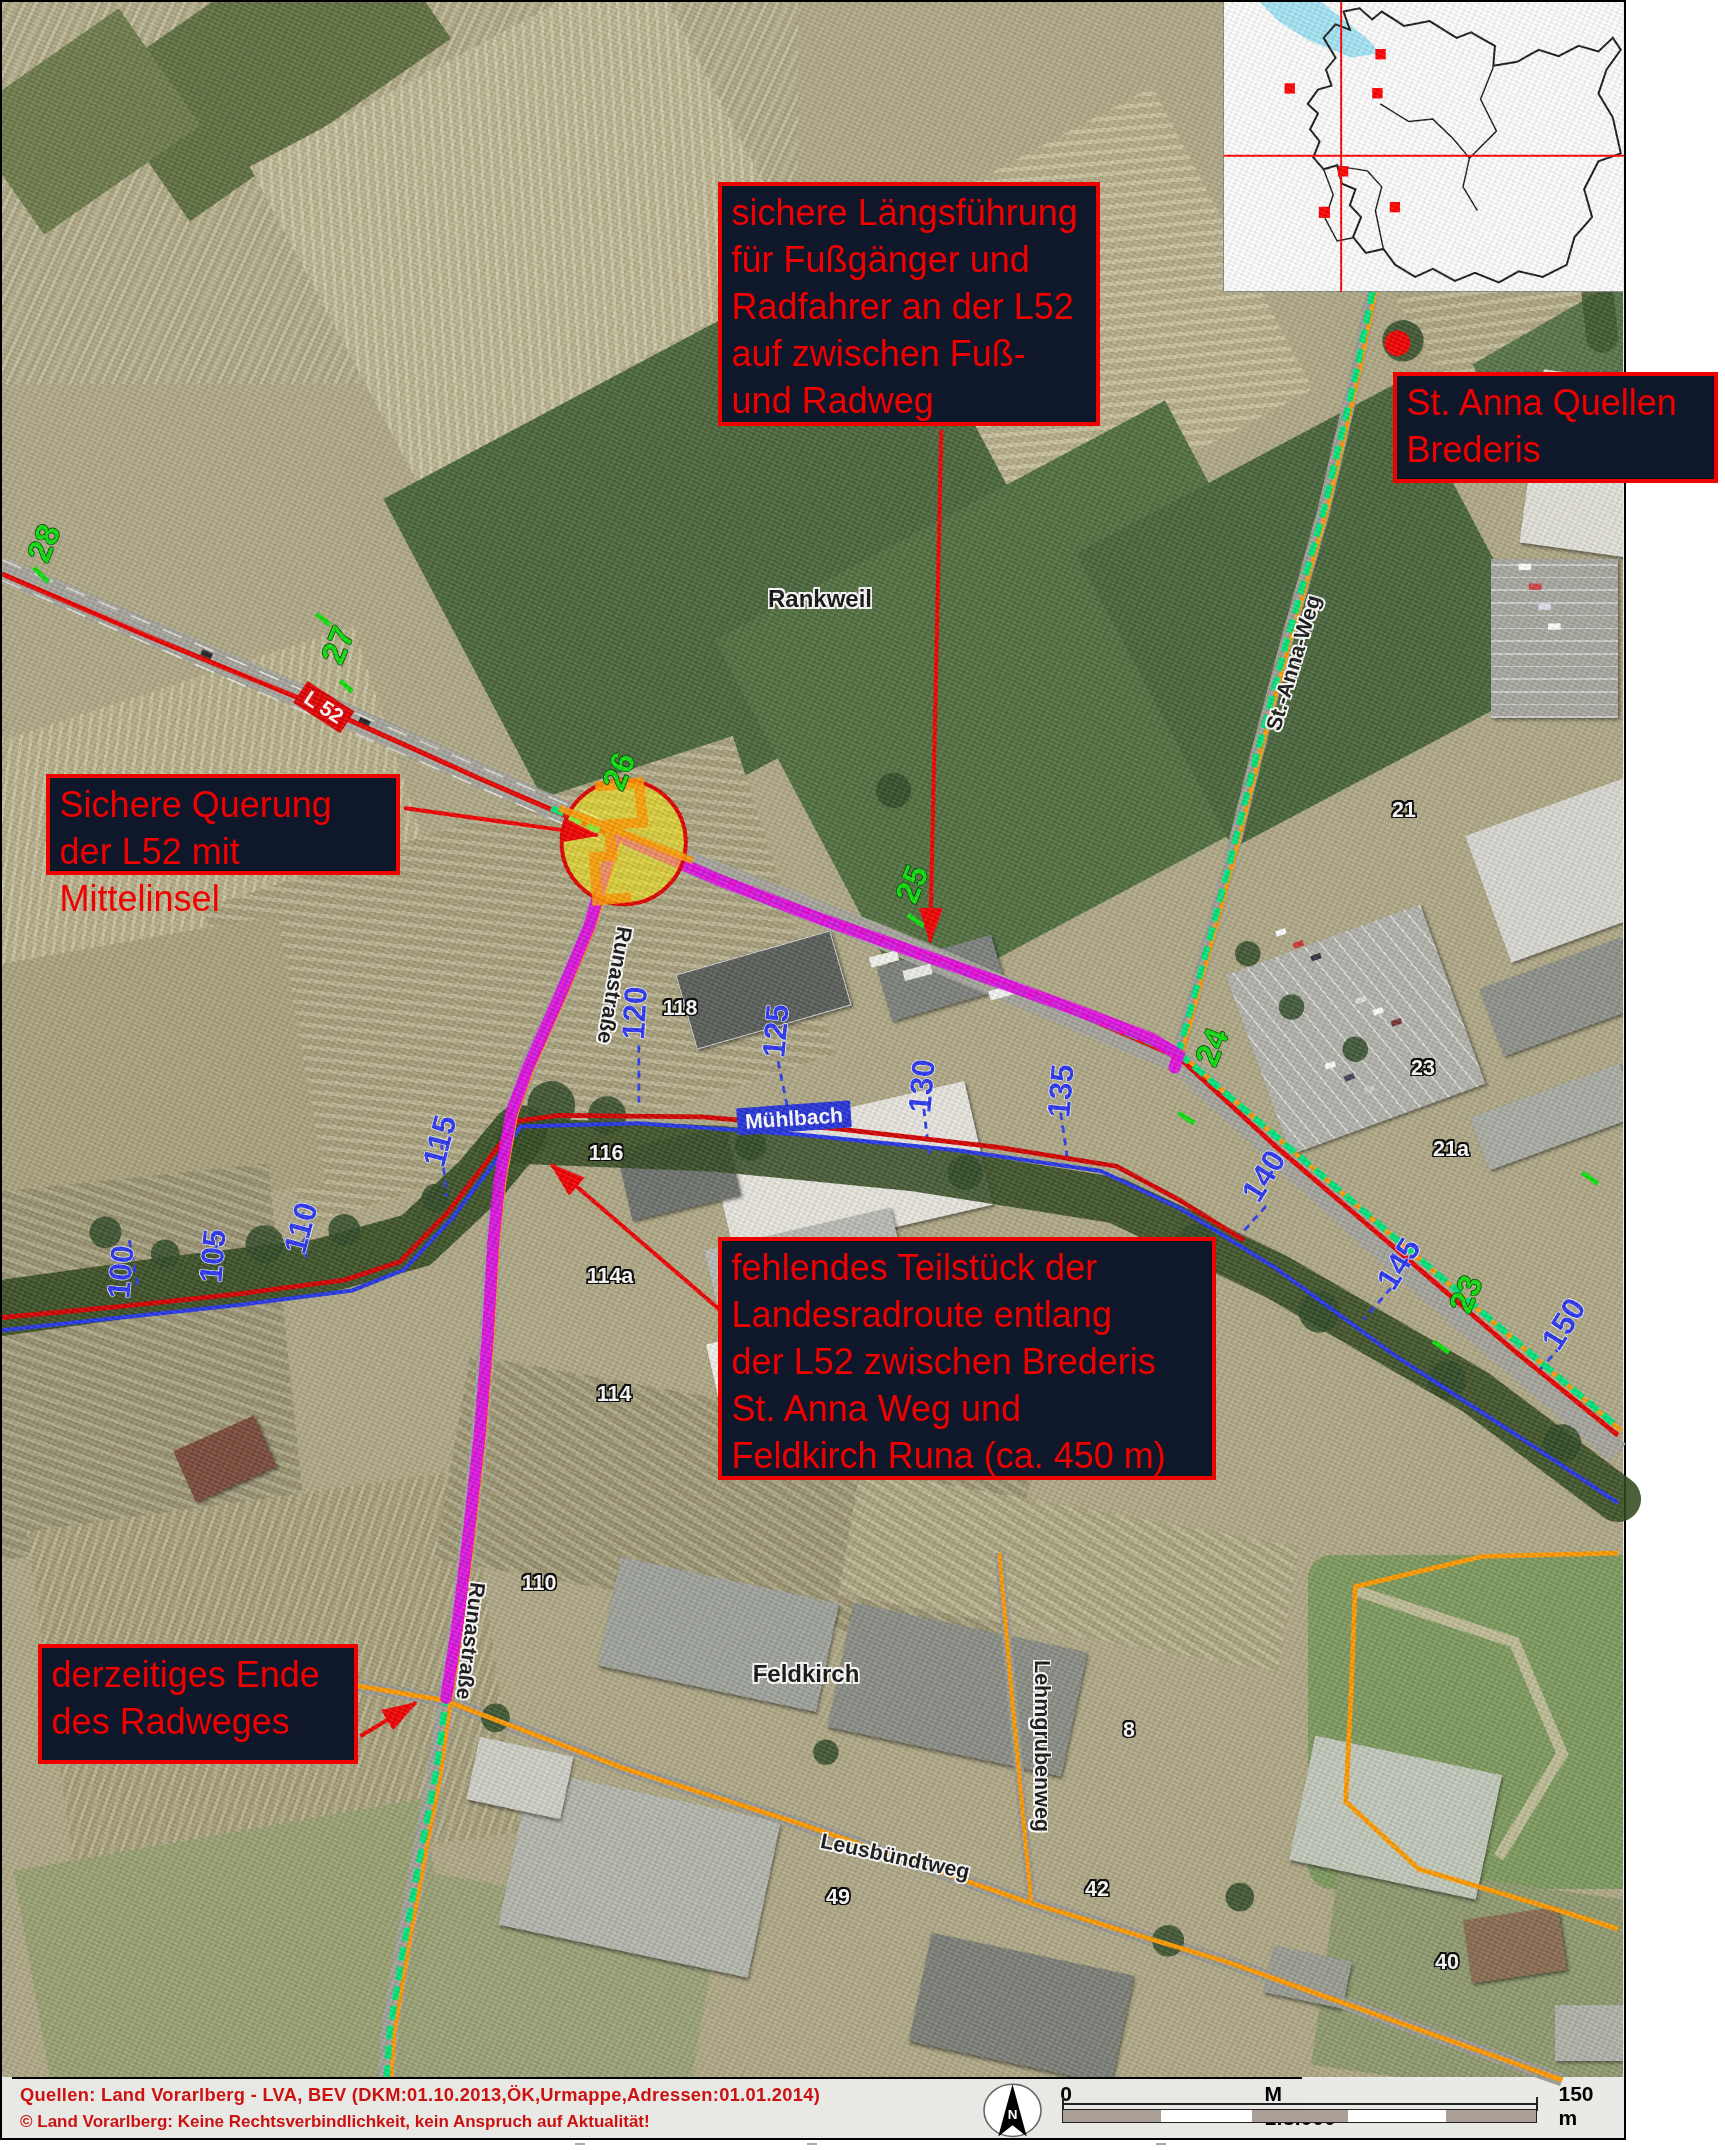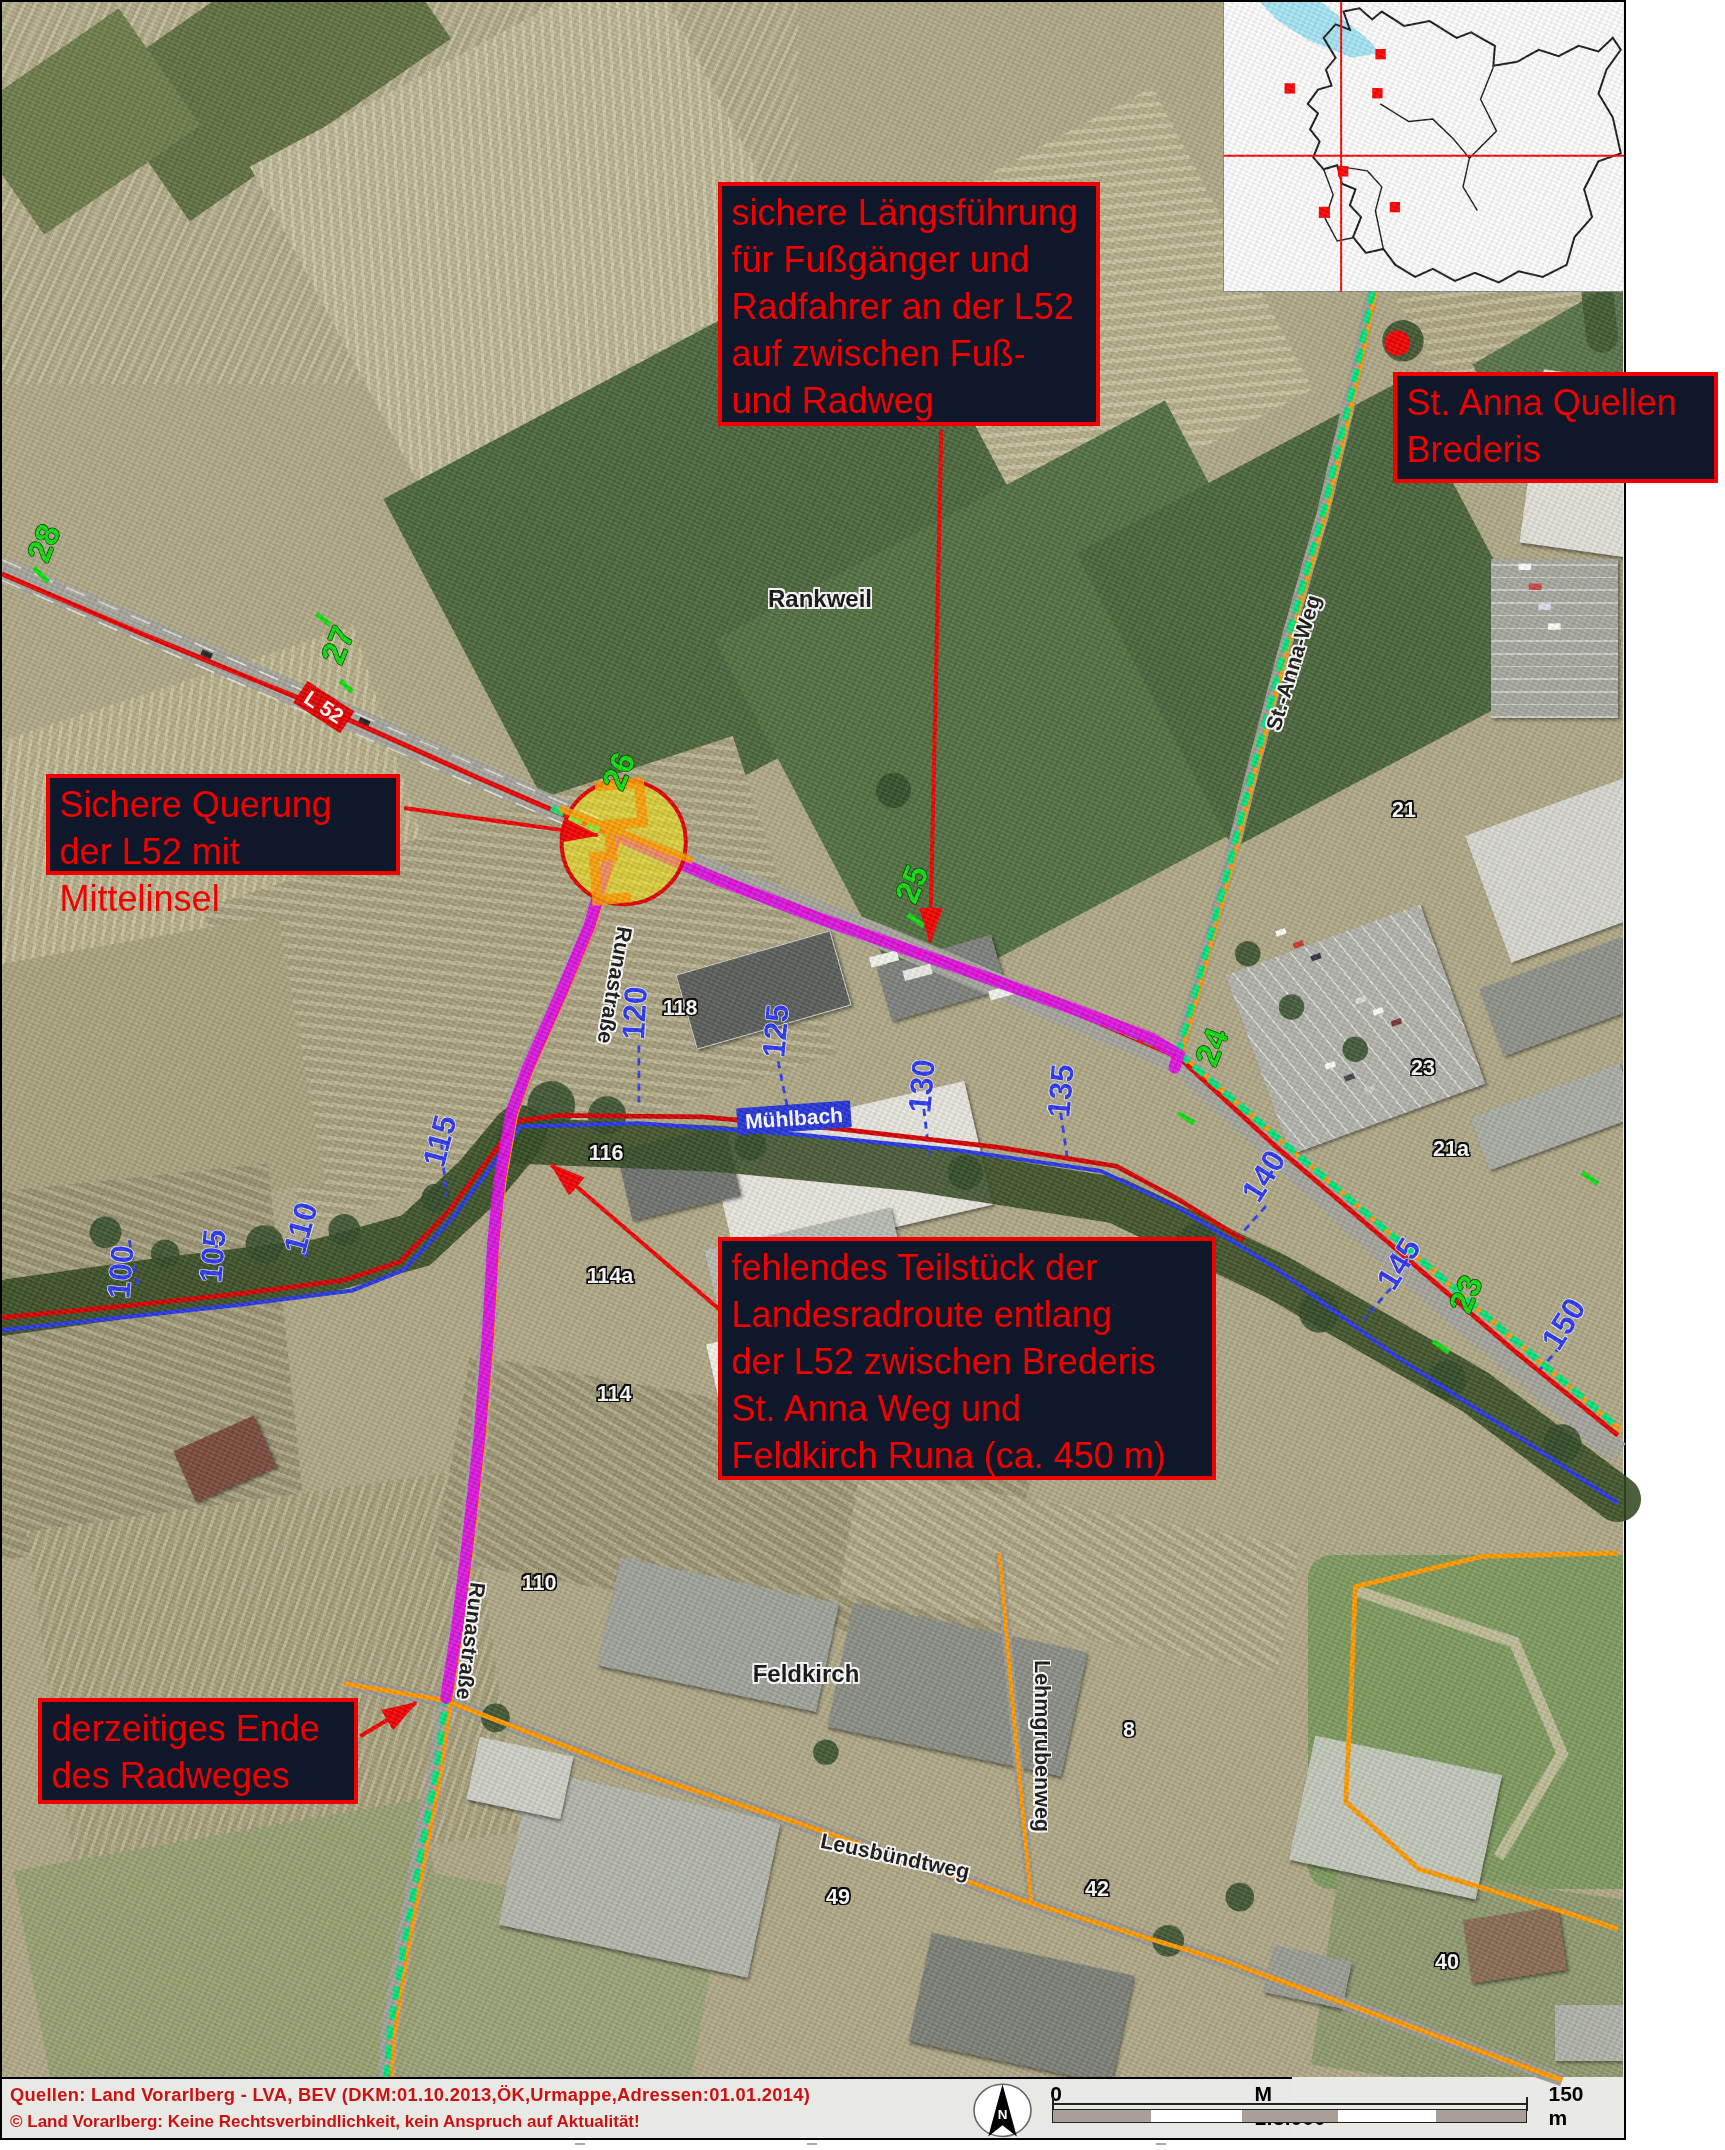--- a/index.html
+++ b/index.html
@@ -31,21 +31,21 @@
   .lbl-km{font-size:33px;font-weight:bold;color:#0ee00e;
      text-shadow:-0.8px 0 #053a05,0.8px 0 #053a05,0 -0.8px #053a05,0 0.8px #053a05;}
   .lbl-station{font-size:32px;font-weight:bold;color:#2a35f0;
      text-shadow:-0.8px 0 rgba(255,255,255,.8),0.8px 0 rgba(255,255,255,.8),0 0.8px rgba(255,255,255,.8),0 -0.8px rgba(255,255,255,.8);}
   .lbl-water{font-size:21px;font-weight:bold;color:#fff;background:#2433d9;padding:1.6px 8px;border-radius:1.6px;}
   .lbl-road{font-size:21px;font-weight:bold;color:#fff;background:#e00000;padding:0.8px 7.2px;}
   
   .inset{position:absolute;left:1221px;top:0;width:400px;height:290px;background:#fff;
          border-left:1.6px solid #888;border-bottom:1.6px solid #888;box-sizing:border-box;z-index:30;}
   
-  .footer{position:absolute;left:0;top:2075px;width:1290px;height:61px;background:#e8e8e5;
+  .footer{position:absolute;left:10px;top:2075px;width:1290px;height:61px;background:#e8e8e5;
           border-top:2.4px solid #000;box-sizing:border-box;z-index:30;}
   .src1{position:absolute;left:8px;top:4.8px;font-size:18.3px;font-weight:bold;color:#cc1111;letter-spacing:0.3px;}
   .src2{position:absolute;left:8px;top:33px;font-size:17px;font-weight:bold;color:#cc1111;}
   .sb-lbl{position:absolute;font-size:21px;font-weight:bold;color:#000;transform:translateX(-50%);top:3.2px;}
   .sb-rule{position:absolute;top:24px;left:1050px;width:475px;height:1.6px;background:#222;}
   .sb-tick{position:absolute;top:17.5px;width:1.6px;height:14.3px;background:#222;}
   .sb-bar{position:absolute;top:30px;left:1050px;width:475px;height:13.5px;border:1.6px solid #222;
           box-sizing:border-box;display:flex;}
   .sb-bar span{height:100%;}
   
@@ -351,21 +351,21 @@
         <div>der L52 mit</div>
         <div>Mittelinsel</div>
       </div>
       <div class="anno" style="left: 718px; top: 1237px; width: 498px; height: 243px;">
         <div>fehlendes Teilstück der</div>
         <div>Landesradroute entlang</div>
         <div>der L52 zwischen Brederis</div>
         <div>St. Anna Weg und</div>
         <div>Feldkirch Runa (ca. 450 m)</div>
       </div>
-      <div class="anno" style="left: 38px; top: 1698px; width: 320px; height: 106px;">
+      <div class="anno" style="left: 38px; top: 1644px; width: 320px; height: 120px;">
         <div>derzeitiges Ende</div>
         <div>des Radweges</div>
       </div>
     </div>
 
   <div class="margin-tick" style="left:575px;top:2143px;width:9.6px;height:1.6px;"></div>
   <div class="margin-tick" style="left:807px;top:2143px;width:9.6px;height:1.6px;"></div>
   <div class="margin-tick" style="left:1156px;top:2143px;width:9.6px;height:1.6px;"></div>
 </div>
 

